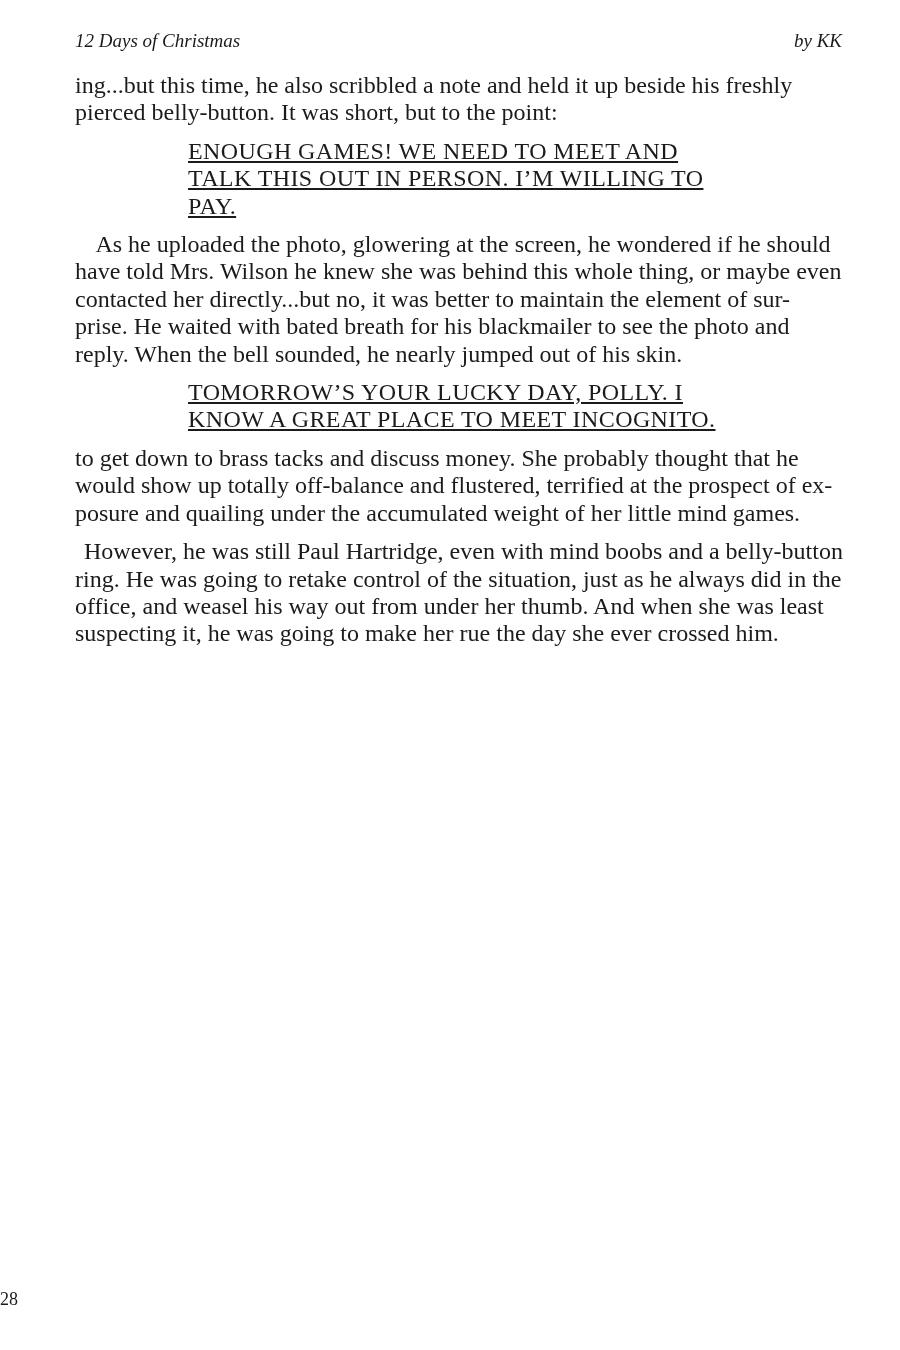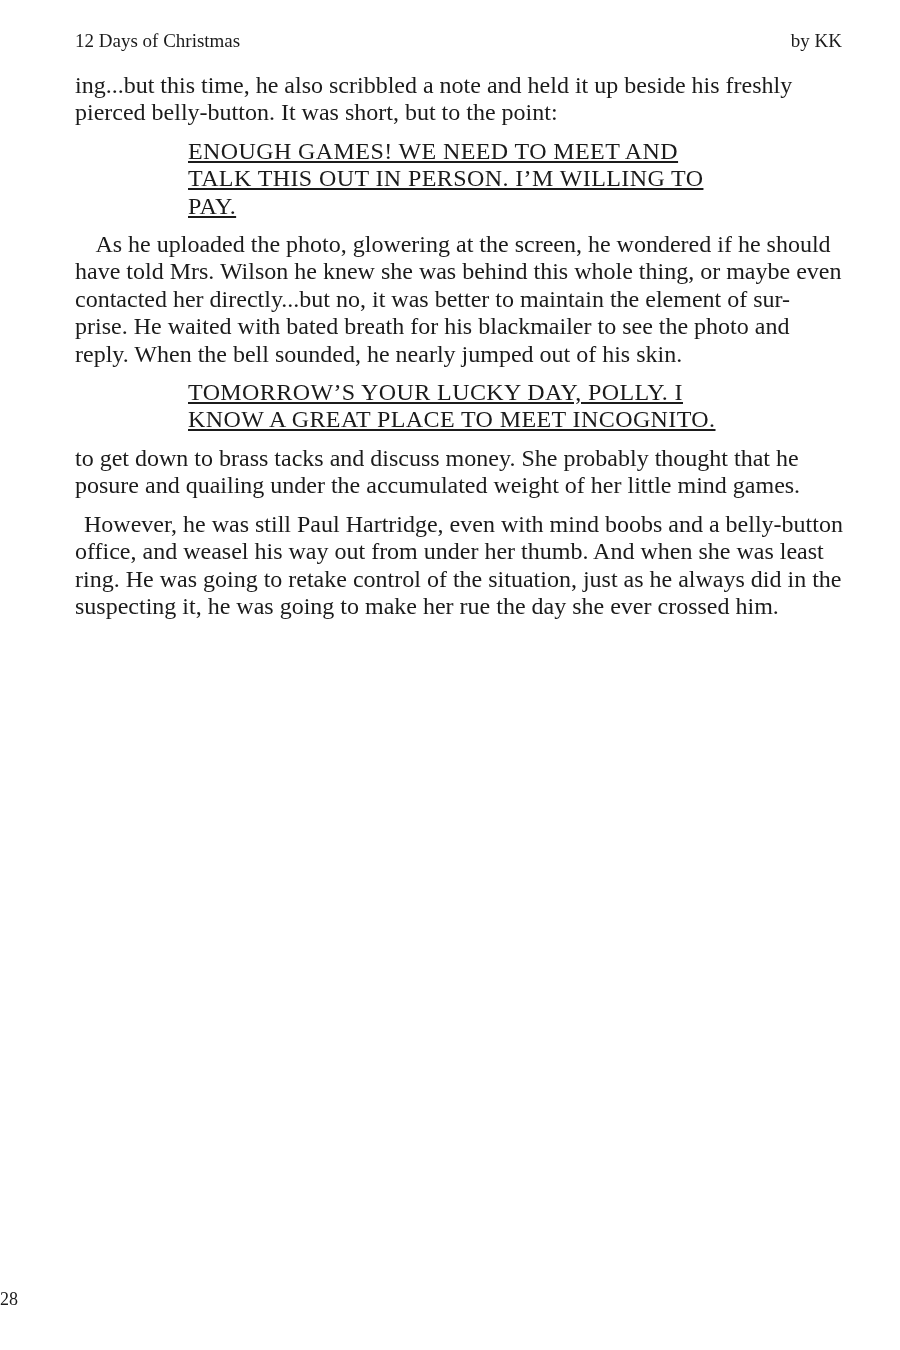--- a/index.html
+++ b/index.html
@@ -17,20 +17,21 @@
     overflow: hidden;
     box-sizing: border-box;
   }
   .page-header {
     position: absolute;
     top: 30px;
     left: 75px;
     right: 58px;
     display: flex;
     justify-content: space-between;
+    font-style: italic;
     font-size: 19px;
     line-height: 22px;
   }
   .text-body {
     position: absolute;
     top: 72px;
     left: 75px;
     right: 58px;
     font-size: 24px;
     line-height: 27.4px;
@@ -92,27 +93,28 @@
       <div class="line">reply. When the bell sounded, he nearly jumped out of his skin.</div>
     </div>
 
     <div class="note-quote">
       <div class="line">TOMORROW’S YOUR LUCKY DAY, POLLY. I</div>
       <div class="line">KNOW A GREAT PLACE TO MEET INCOGNITO.</div>
     </div>
 
     <div class="paragraph">
       <div class="line">to get down to brass tacks and discuss money. She probably thought that he</div>
+      <div class="line">would show up totally off-balance and flustered, terrified at the prospect of ex-</div>
       <div class="line">posure and quailing under the accumulated weight of her little mind games.</div>
     </div>
 
     <div class="paragraph">
       <div class="line first-indent">However, he was still Paul Hartridge, even with mind boobs and a belly-button</div>
+      <div class="line">ring. He was going to retake control of the situation, just as he always did in the</div>
       <div class="line">office, and weasel his way out from under her thumb. And when she was least</div>
-      <div class="line">ring. He was going to retake control of the situation, just as he always did in the</div>
       <div class="line">suspecting it, he was going to make her rue the day she ever crossed him.</div>
     </div>
 
   </div>
 
   <div class="page-footer">
     <span>28</span>
   </div>
 
 </div>

